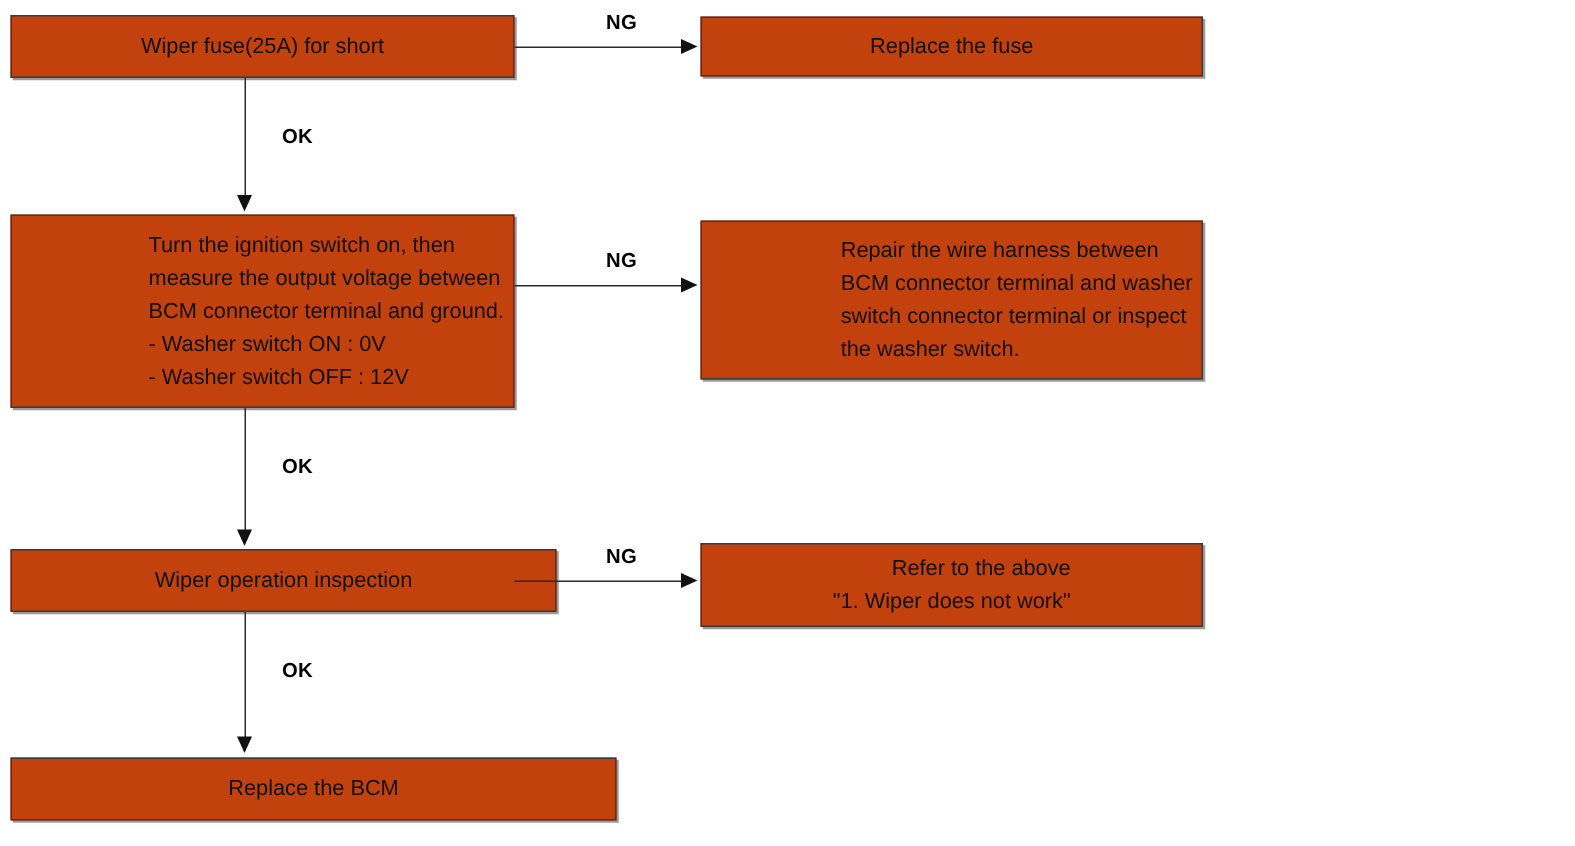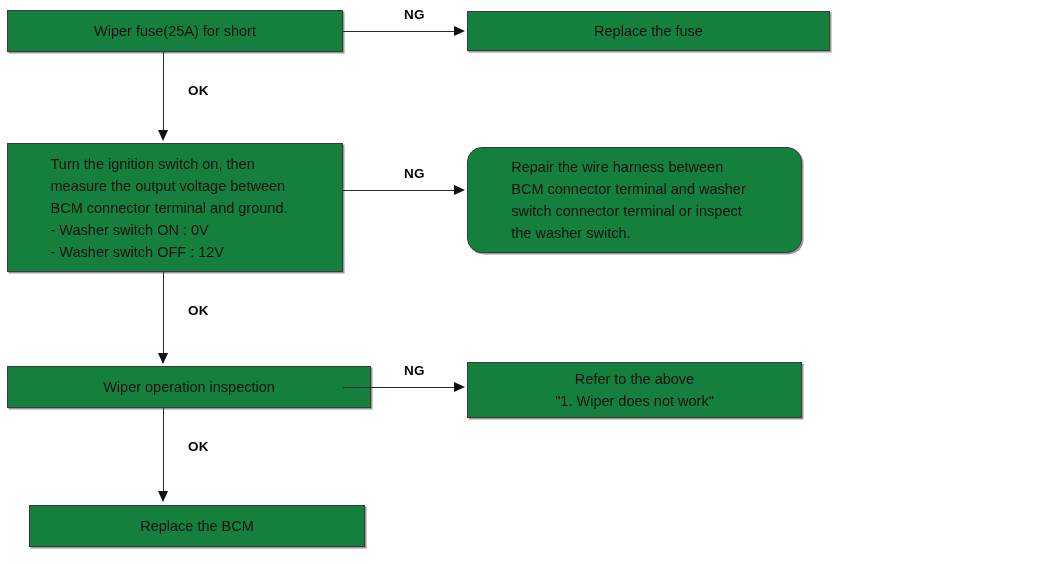--- a/index.html
+++ b/index.html
@@ -15,45 +15,45 @@
     position: relative;
     width: 1050px;
     height: 564px;
     background: #ffffff;
     overflow: hidden;
   }
   .node {
     position: absolute;
     box-sizing: border-box;
     border: 1px solid #3a3a3a;
-    background: #15803d;
+    background: #c2410c;
     box-shadow: 1.5px 1.5px 0 0 #9a9a9a;
     font-size: 14.5px;
     line-height: 22px;
     color: #111111;
   }
   .node .node-text {
     display: block;
     white-space: pre-line;
   }
   
   .node.center {
     display: flex;
     align-items: center;
     justify-content: center;
     text-align: center;
   }
   
   .node.left {
     display: flex;
     align-items: center;
-    justify-content: center;
+    justify-content: flex-end;
     text-align: left;
     padding-left: 10px;
-    padding-right: 22px;
+    padding-right: 6px;
   }
   .node.left .node-text {
     text-align: left;
   }
 
   
   .line-v {
     position: absolute;
     width: 0;
     border-left: 1.4px solid #2b2b2b;
@@ -95,65 +95,65 @@
 <div id="flowchart">
 
   <div class="node center" style="left:7px; top:10px; width:336px; height:42px;">
     <span class="node-text">Wiper fuse(25A) for short</span>
   </div>
 
   <div class="line-h" style="left:343px; top:31px; width:113px;"></div>
   <div class="arrow-right" style="left:454px; top:25.5px;"></div>
   <div class="edge-label" style="left:388px; top:7px;">NG</div>
 
-  <div class="node center" style="left:467px; top:11px; width:363px; height:40px;">
+  <div class="node center" style="left:467px; top:11px; width:335px; height:40px;">
     <span class="node-text">Replace the fuse</span>
   </div>
 
   <div class="line-v" style="left:163px; top:52px; height:79px;"></div>
   <div class="arrow-down" style="left:157.5px; top:130px;"></div>
   <div class="edge-label" style="left:172px; top:83px;">OK</div>
 
   <div class="node left" style="left:7px; top:143px; width:336px; height:129px;">
     <span class="node-text">Turn the ignition switch on, then
 measure the output voltage between
 BCM connector terminal and ground.
 - Washer switch ON : 0V
 - Washer switch OFF : 12V</span>
   </div>
 
   <div class="line-h" style="left:343px; top:190px; width:113px;"></div>
   <div class="arrow-right" style="left:454px; top:184.5px;"></div>
   <div class="edge-label" style="left:388px; top:166px;">NG</div>
 
-  <div class="node left" style="left:467px; top:147px; width:335px; height:106px;border-radius:15px;">
+  <div class="node left" style="left:467px; top:147px; width:335px; height:106px;">
     <span class="node-text">Repair the wire harness between
 BCM connector terminal and washer
 switch connector terminal or inspect
 the washer switch.</span>
   </div>
 
   <div class="line-v" style="left:163px; top:272px; height:82px;"></div>
   <div class="arrow-down" style="left:157.5px; top:353px;"></div>
   <div class="edge-label" style="left:172px; top:303px;">OK</div>
 
   <div class="node center" style="left:7px; top:366px; width:364px; height:42px;">
     <span class="node-text">Wiper operation inspection</span>
   </div>
 
   <div class="line-h" style="left:343px; top:387px; width:113px;"></div>
   <div class="arrow-right" style="left:454px; top:381.5px;"></div>
   <div class="edge-label" style="left:388px; top:363px;">NG</div>
 
-  <div class="node center" style="left:467px; top:362px; width:335px; height:56px;">
+  <div class="node center" style="left:467px; top:362px; width:335px; height:56px;text-align:right;">
     <span class="node-text">Refer to the above
 "1. Wiper does not work"</span>
   </div>
 
   <div class="line-v" style="left:163px; top:408px; height:84px;"></div>
   <div class="arrow-down" style="left:157.5px; top:491px;"></div>
   <div class="edge-label" style="left:172px; top:439px;">OK</div>
 
-  <div class="node center" style="left:7px; top:505px; width:336px; height:42px;margin-left:22px;">
+  <div class="node center" style="left:7px; top:505px; width:404px; height:42px;">
     <span class="node-text">Replace the BCM</span>
   </div>
 
 </div>
 
 </body></html>

